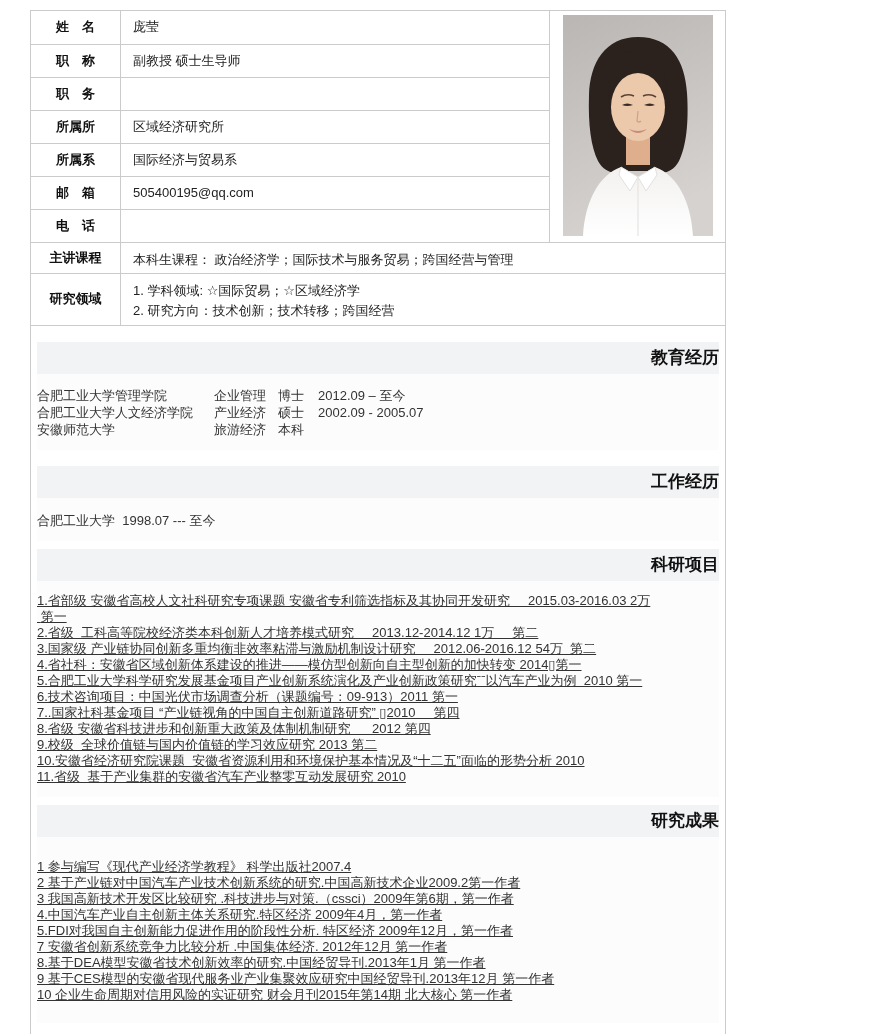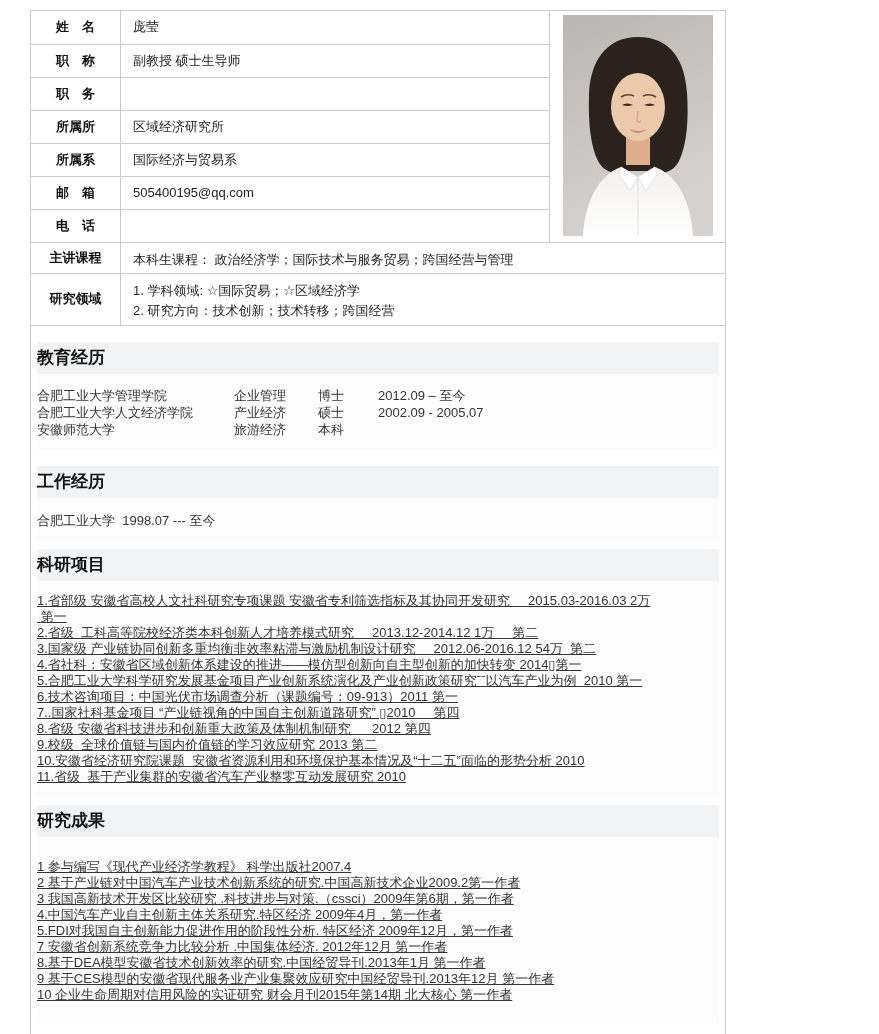--- a/index.html
+++ b/index.html
@@ -13,24 +13,24 @@
   td.col-label{width:87px;text-align:center;font-weight:bold;color:#111;border-right:1px solid #cbcbcb;}
   td.col-value{width:416px;padding:0 0 0 12px;border-right:1px solid #cbcbcb;color:#222;}
   td.col-photo{vertical-align:top;text-align:center;padding-top:4px;}
   tr.frow{height:33px;}
   tr.crow{height:31px;}
   tr.rrow{height:52px;}
   td.col-wide{padding:4px 0 0 12px;}
   .ra-line{line-height:20px;}
   .photo-box{width:150px;height:221px;margin:0 auto;display:block;}
   .band{margin:16px 6px 0 6px;height:32px;line-height:32px;background:#f2f3f5;
-        text-align:left;font-weight:bold;font-size:17px;color:#111;}
+        text-align:right;font-weight:bold;font-size:17px;color:#111;}
   .seccontent{margin:0 6px;background:#fcfcfc;font-size:13px;color:#333;}
   .edu{padding:13px 0 12px 0;}
-  .edu-row{display:grid;grid-template-columns:177px 64px 40px auto;line-height:17px;white-space:pre;gap:20px;}
+  .edu-row{display:grid;grid-template-columns:177px 64px 40px auto;line-height:17px;white-space:pre;}
   .work{padding:14px 0 12px 0;line-height:17px;white-space:pre-wrap;}
   .plist{padding:12px 0 12px 0;}
   .rlist{padding:22px 0 20px 0;}
   .list-item{white-space:pre-wrap;line-height:16px;text-decoration:underline;}
   .band-gap-sm{margin-top:8px;}
 </style>
 </head>
 <body>
 
 <div class="page">

